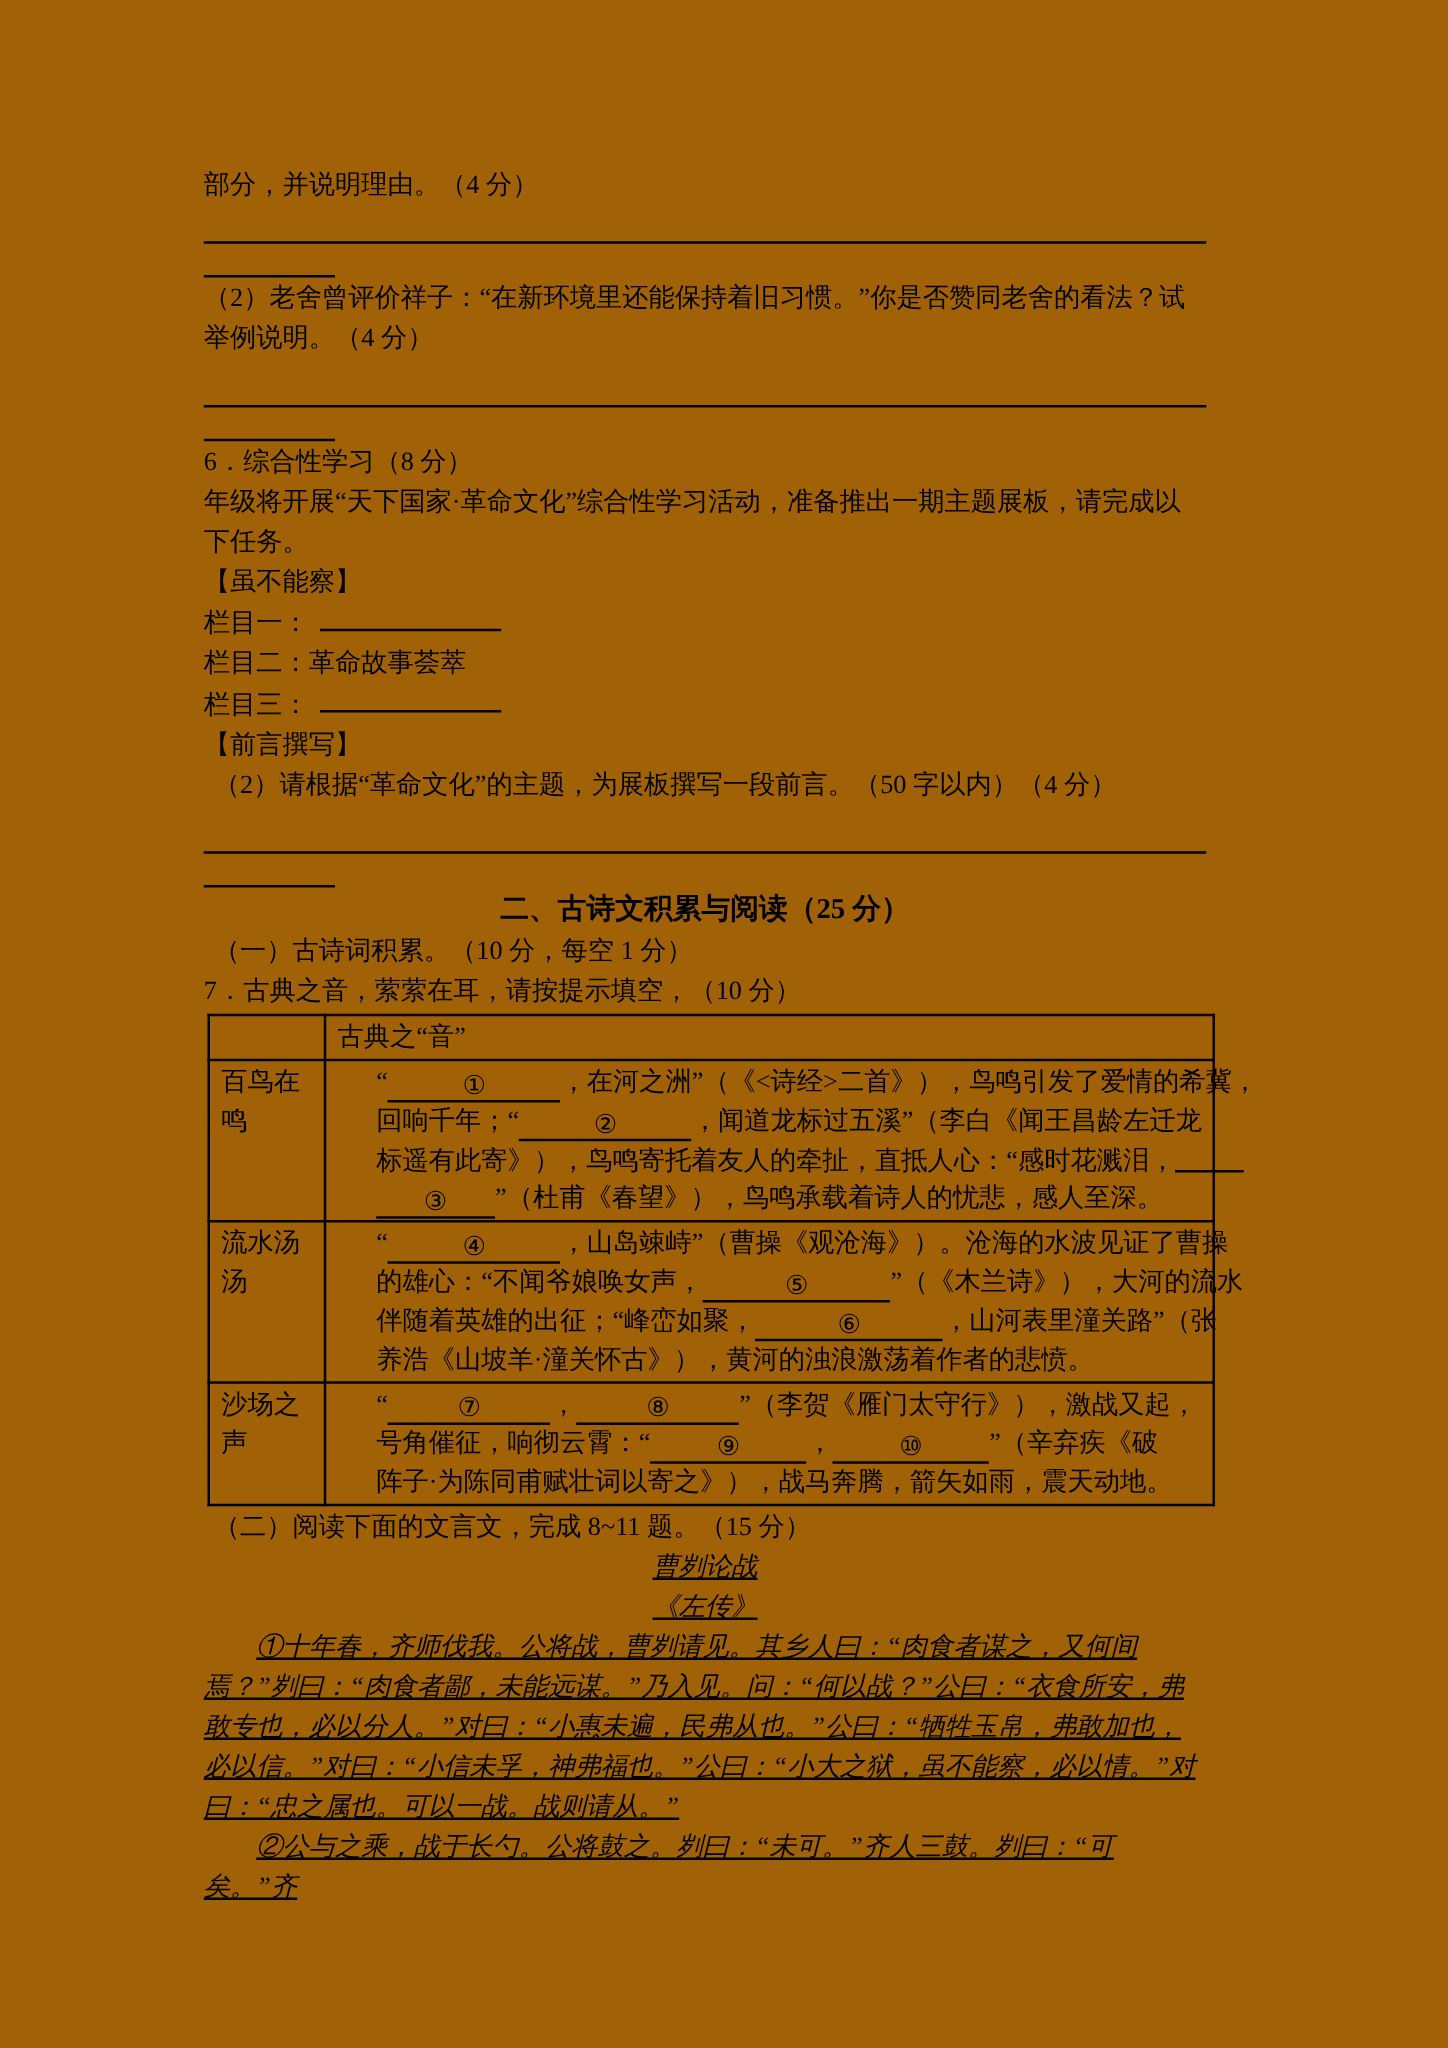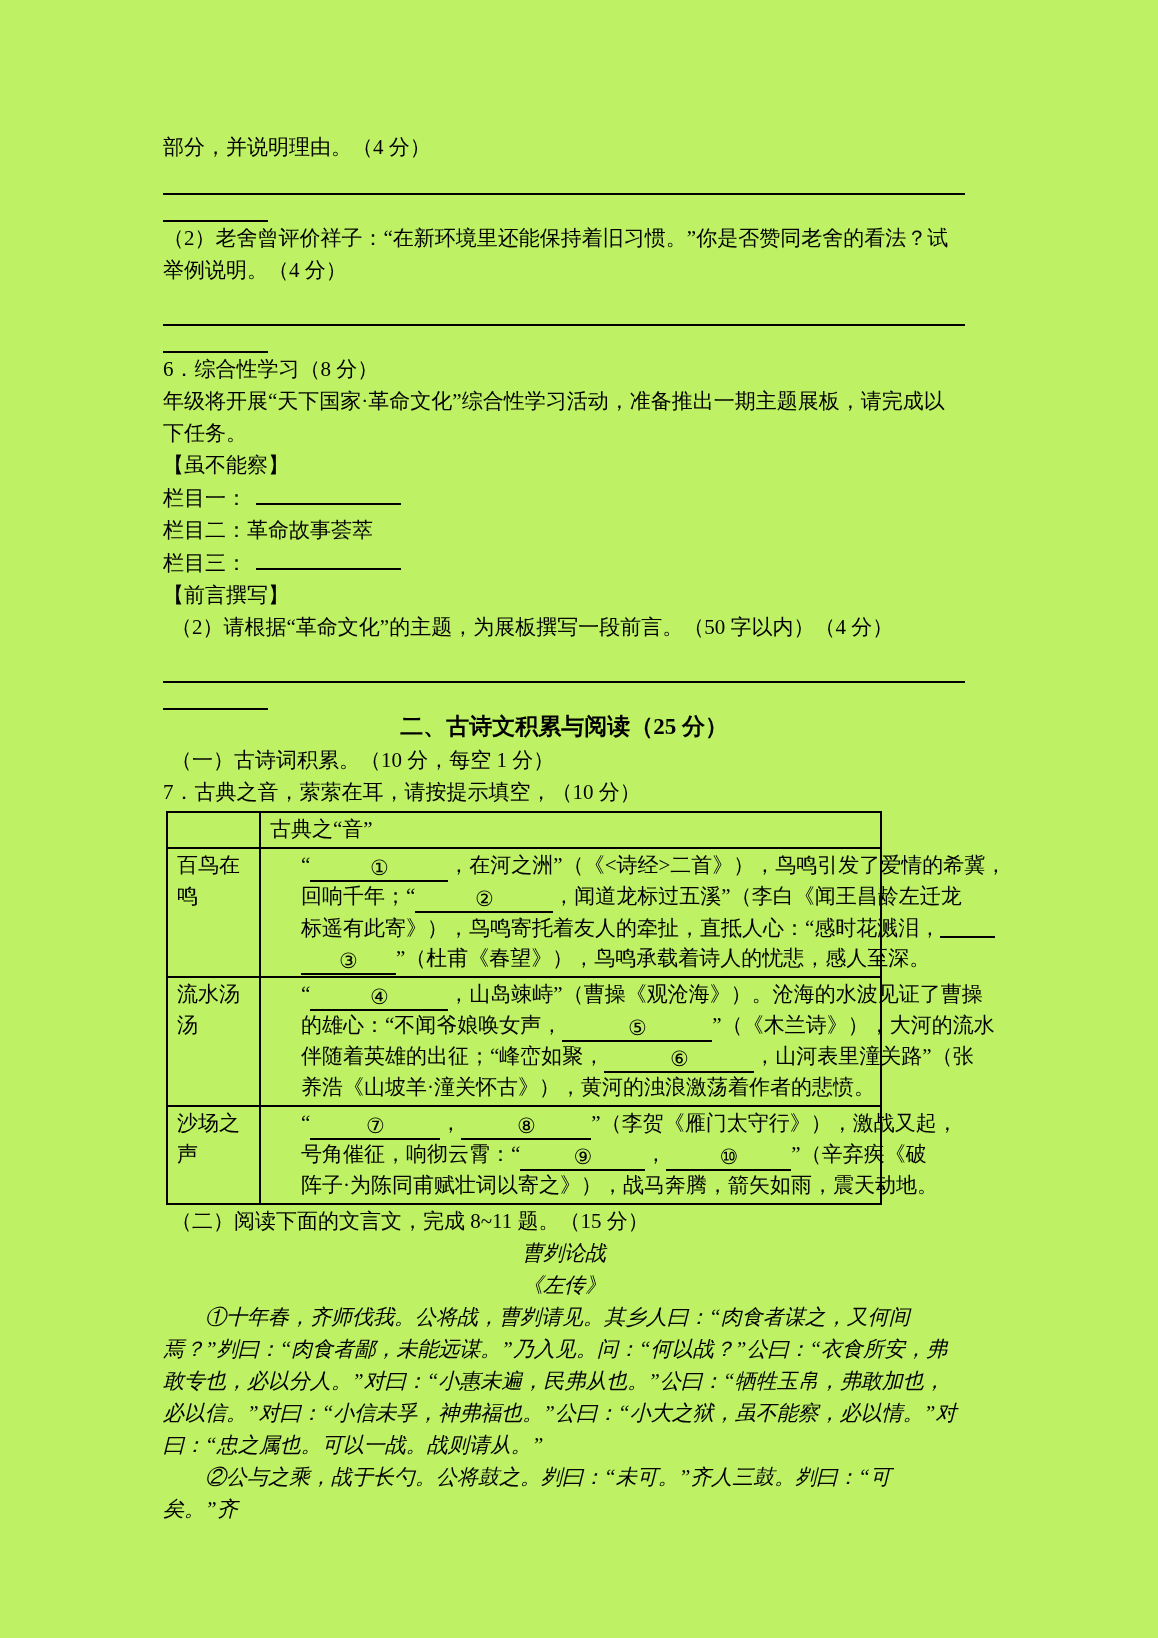--- a/index.html
+++ b/index.html
@@ -1,48 +1,48 @@
 <!DOCTYPE html>
 <html><head>
 <meta charset="utf-8">
 <style>
   html,body{margin:0;padding:0;background:#e8e8e8;}
   .page{
     position:relative;
     width:1158px;height:1638px;
-    background:#bef264;
+    background:#a16207;
     color:#000;
     font-family:"Liberation Serif","DejaVu Serif",serif;
     font-size:21px;
     line-height:32px;
     overflow:hidden;
     margin:0 auto;
   }
   .content{position:absolute;left:163px;top:131px;width:802px;}
   .content p{margin:0;}
   .ind{padding-left:8px;}
   .gap8{height:8px;}
   .ans-full{height:30px;border-bottom:2px solid #000;width:802px;}
   .ans-short{height:25px;border-bottom:2px solid #000;width:105px;}
   .wline{display:inline-block;width:145px;height:22px;border-bottom:2px solid #000;margin-left:9px;vertical-align:baseline;}
   .sec-head{font-weight:bold;font-size:23px;line-height:34px;text-align:center;}
-  table.poetry{border-collapse:collapse;width:716px;margin:3px 0 0 3px;table-layout:fixed;font-family:Liberation Serif, serif;}
+  table.poetry{border-collapse:collapse;width:806px;margin:3px 0 0 3px;table-layout:fixed;font-family:Liberation Serif, serif;}
   table.poetry td{border:2px solid #000;vertical-align:top;padding:1px 9px 2px 9px;}
   td.row-label{width:73px;line-height:31px;border-radius:32px;}
   td.row-content{line-height:31px;}
   .hrow td{height:31px;line-height:31px;}
   .cell-line{white-space:nowrap;line-height:31px;height:31px;overflow:visible;margin-left:31px;}
   .blank{
     display:inline-block;
     border-bottom:2px solid #000;
     text-align:center;
     height:24px;line-height:24px;
     vertical-align:-3px;
   }
-  .kaiti{font-style:italic;}
+  .kaiti{font-style:italic;text-decoration:underline;}
   .center{text-align:center;}
   .p-indent{text-indent:42px;}
 </style>
 </head>
 <body>
 
 <div class="page">
   <div class="content">
 
     <p>部分，并说明理由。（4 分）</p>

